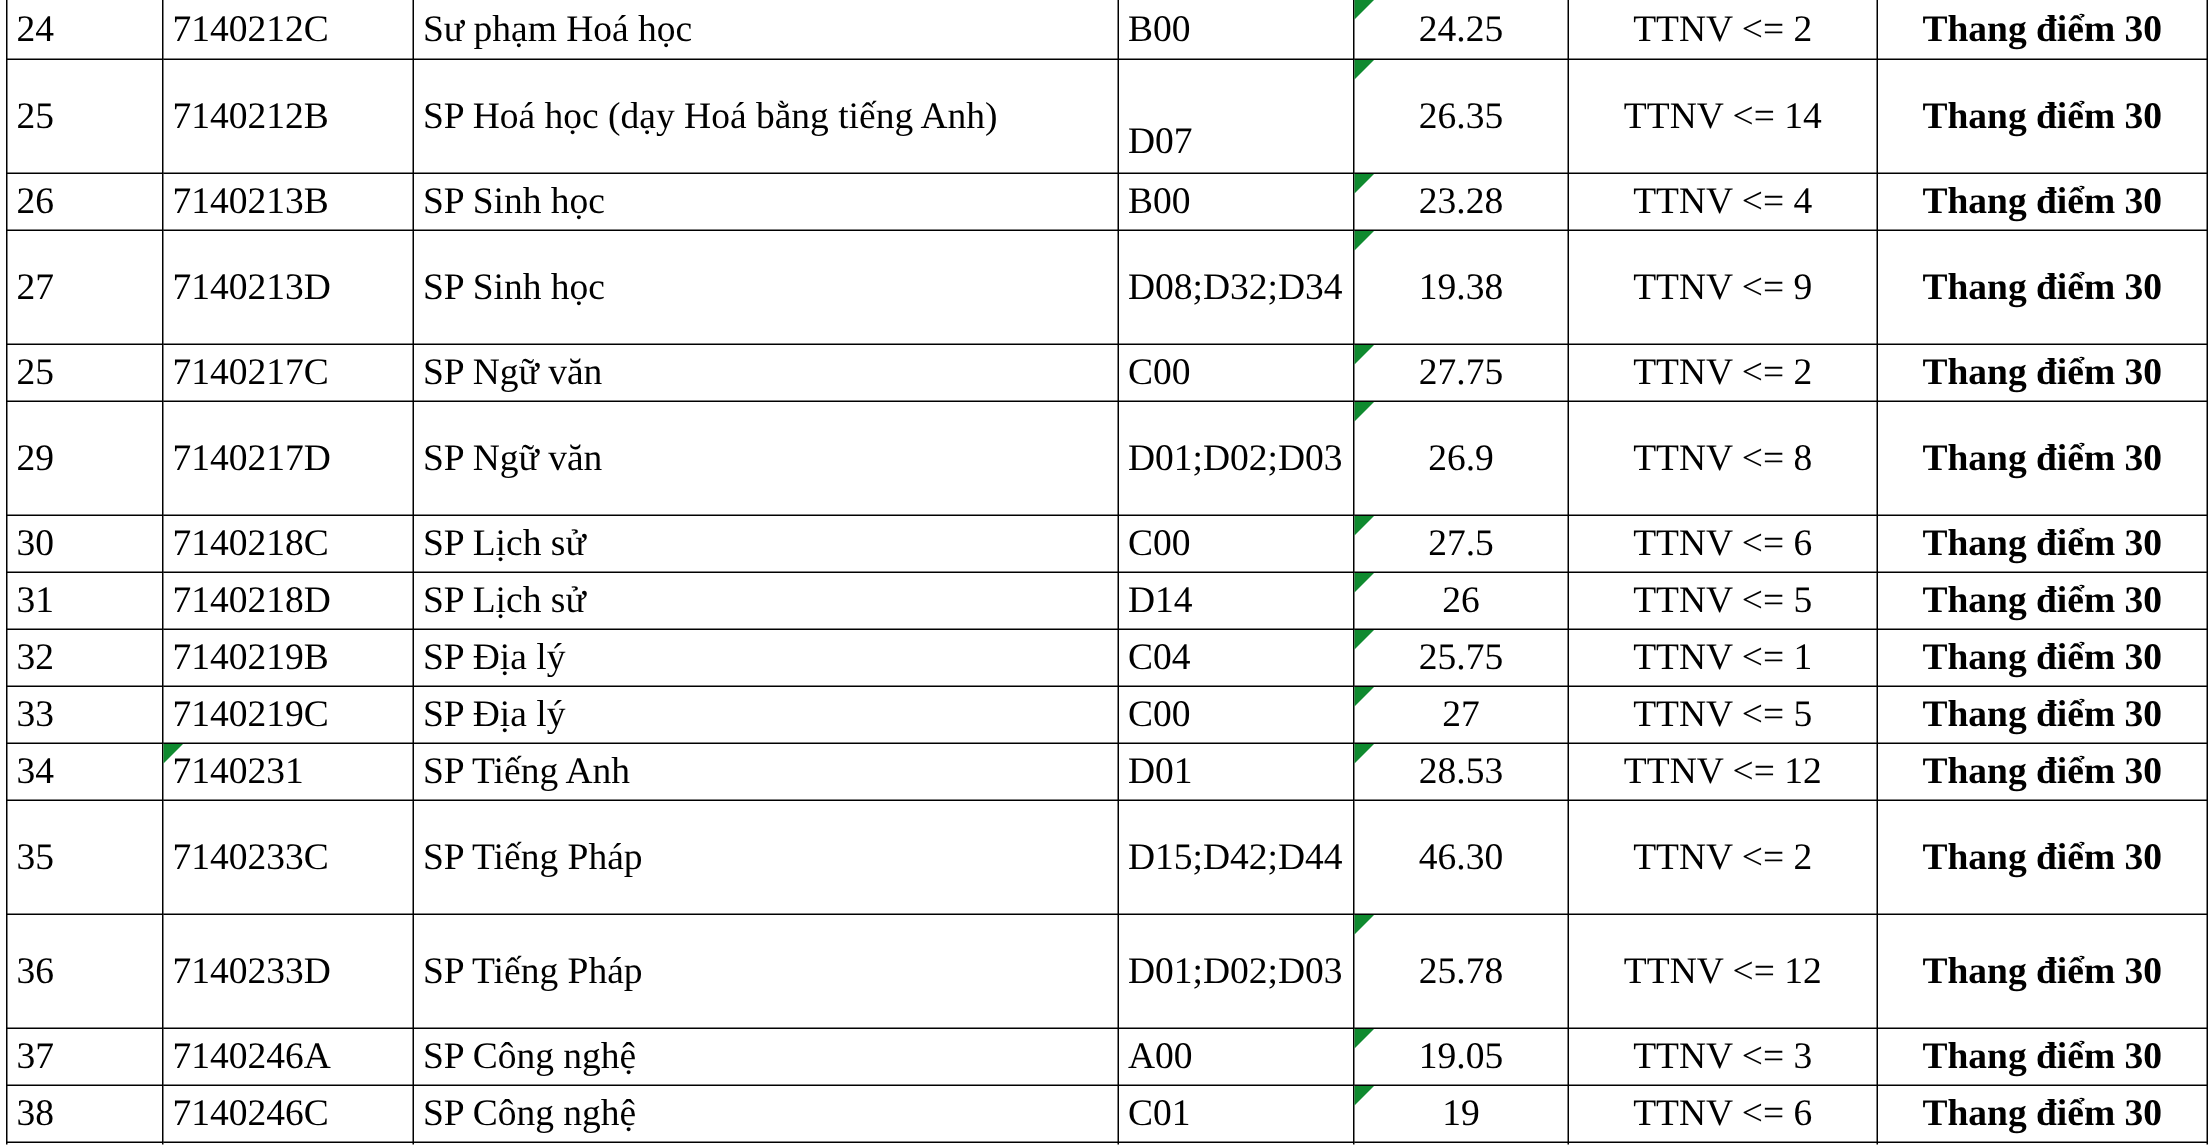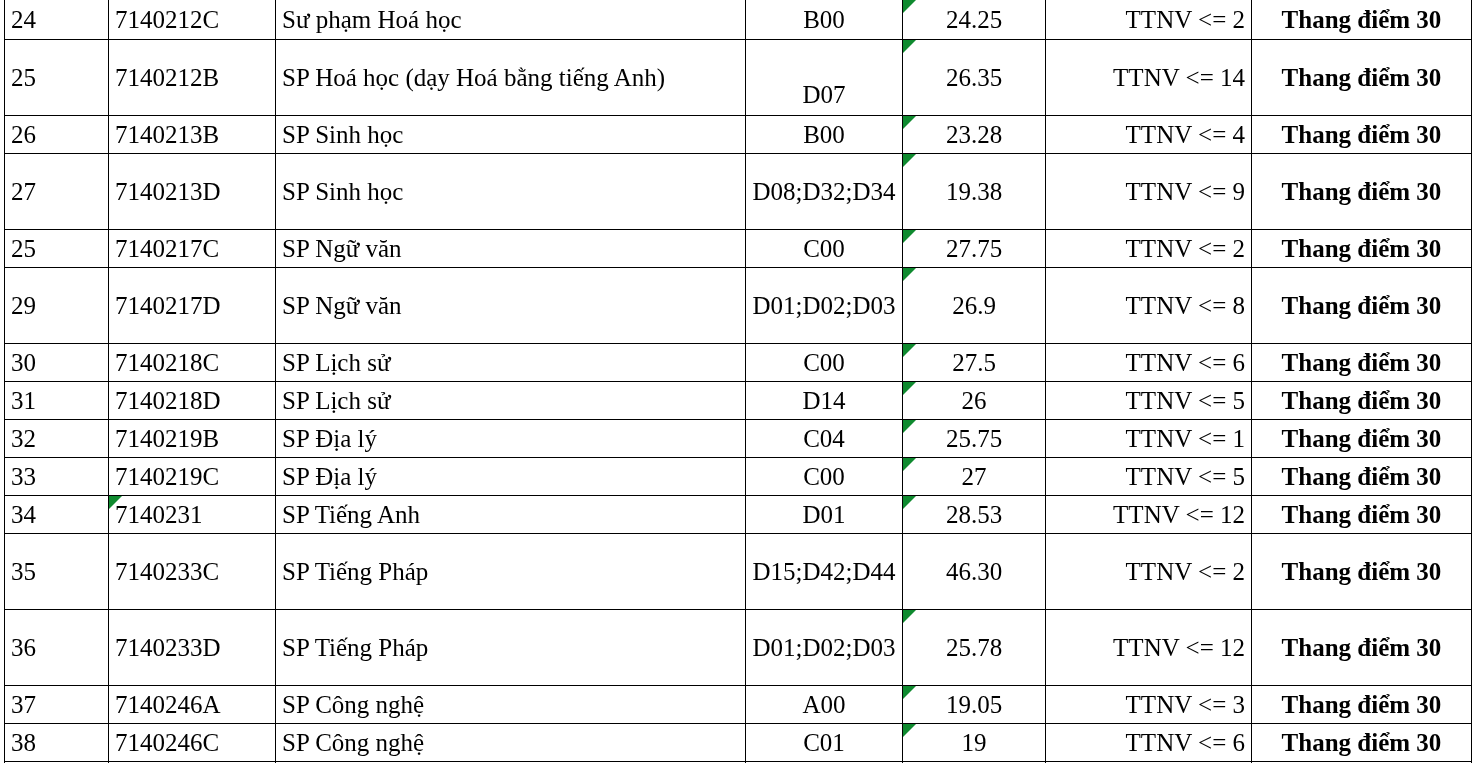--- a/index.html
+++ b/index.html
@@ -40,23 +40,23 @@
   col.c-code   { width: 167px; }
   col.c-name   { width: 470px; }
   col.c-block  { width: 157px; }
   col.c-score  { width: 143px; }
   col.c-note   { width: 206px; }
   col.c-scale  { width: 220px; }
 
   td.stt   { }
   td.code  { text-align: left; padding-left: 10px; }
   td.name  { text-align: left; padding-left: 10px; }
-  td.block { text-align: center; }
+  td.block { }
   td.score { text-align: center; }
-  td.note  { text-align: right; padding-left: 8px; }
+  td.note  { text-align: center; padding-left: 8px; }
   td.scale { text-align: center; font-weight: bold; }
 
   
   .marker {
     position: absolute;
     top: 0;
     left: 0;
     width: 0;
     height: 0;
     border-top: 13px solid #0f8a2f;

